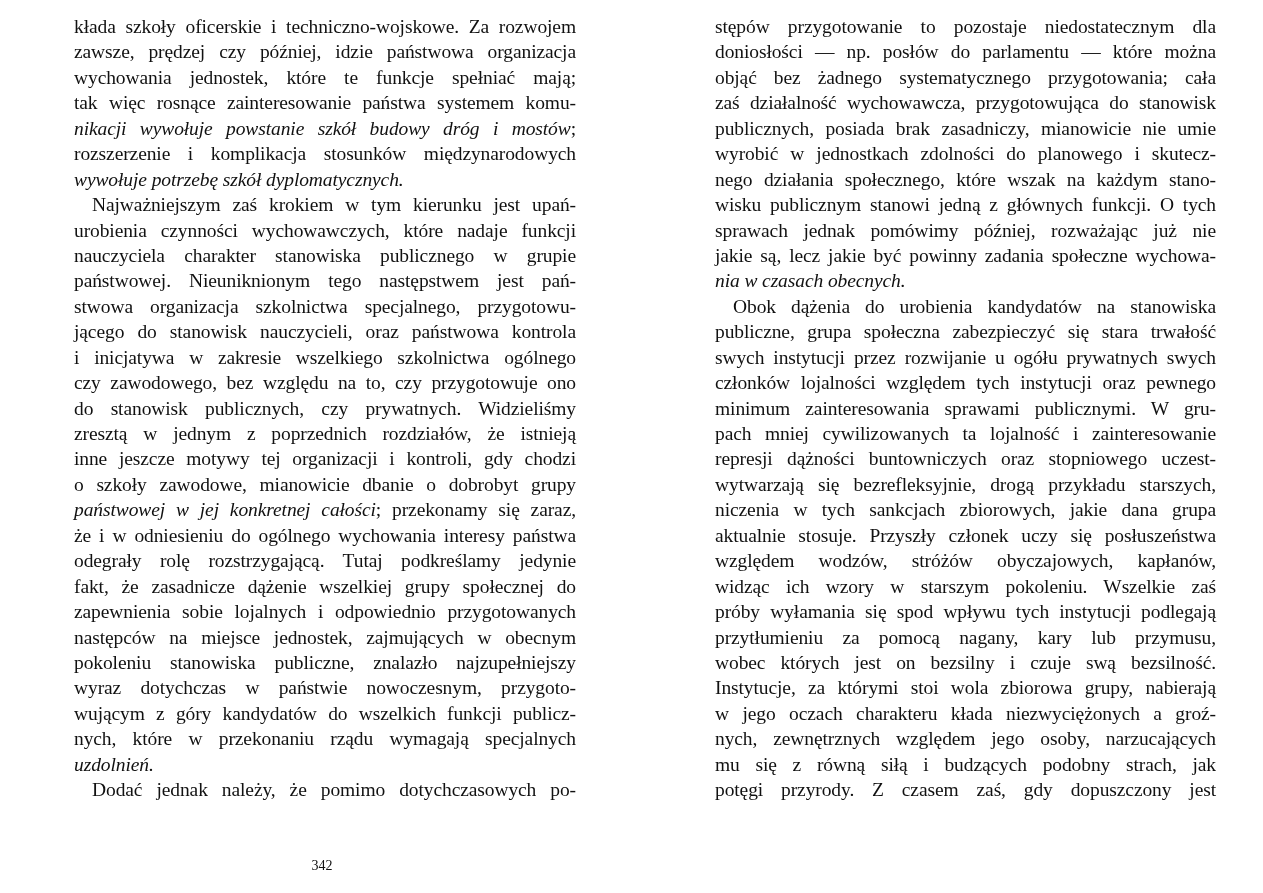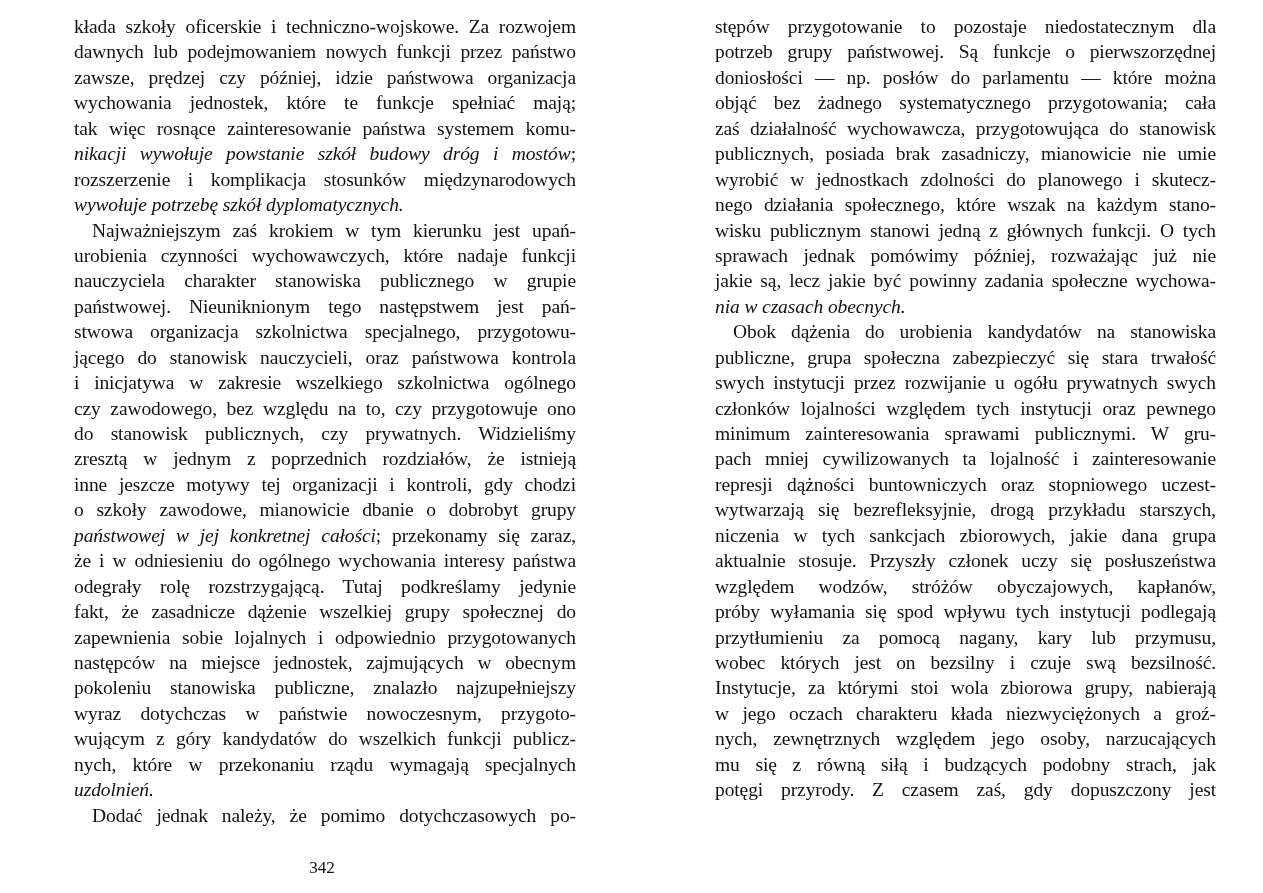--- a/index.html
+++ b/index.html
@@ -12,31 +12,30 @@
   .page-right { left: 667px; width: 501px; margin-left: 48px; }
   .line {
     display: block; height: 25.45px; line-height: 25.45px; font-size: 19.5px;
     white-space: nowrap; text-align: justify; text-align-last: justify;
     letter-spacing: -0.1px; overflow: visible;
   }
   .line.last { text-align-last: left; font-style: italic; }
   .line.indent { padding-left: 18px; }
   .it { font-style: italic; }
   .page-num {
-    position: absolute; top: 858px; font-size: 17px; width: 60px; text-align: center;
+    position: absolute; top: 858px; font-size: 14px; width: 60px; text-align: center;
   }
   .pn-left { left: 292px; }
   .pn-right { left: 916px; margin-top: 35px; }
 </style>
 </head>
 <body>
 
 <div class="page page-left" id="left-page">
     <span class="line">kłada szkoły oficerskie i techniczno-wojskowe. Za rozwojem</span>
-    <span class="line">dawnych lub podejmowaniem nowych funkcji przez państwo</span>
     <span class="line">zawsze, prędzej czy później, idzie państwowa organizacja</span>
     <span class="line">wychowania jednostek, które te funkcje spełniać mają;</span>
     <span class="line">tak więc rosnące zainteresowanie państwa systemem komu-</span>
     <span class="line"><span class="it">nikacji wywołuje powstanie szkół budowy dróg i mostów</span><span>;</span></span>
     <span class="line">rozszerzenie i komplikacja stosunków międzynarodowych</span>
     <span class="line last">wywołuje potrzebę szkół dyplomatycznych.</span>
     <span class="line indent">Najważniejszym zaś krokiem w tym kierunku jest upań-</span>
     <span class="line">urobienia czynności wychowawczych, które nadaje funkcji</span>
     <span class="line">nauczyciela charakter stanowiska publicznego w grupie</span>
     <span class="line">państwowej. Nieuniknionym tego następstwem jest pań-</span>
@@ -58,21 +57,20 @@
     <span class="line">wyraz dotychczas w państwie nowoczesnym, przygoto-</span>
     <span class="line">wującym z góry kandydatów do wszelkich funkcji publicz-</span>
     <span class="line">nych, które w przekonaniu rządu wymagają specjalnych</span>
     <span class="line last">uzdolnień.</span>
     <span class="line indent">Dodać jednak należy, że pomimo dotychczasowych po-</span>
   </div>
 <div class="page-num pn-left">342</div>
 
 <div class="page page-right" id="right-page">
     <span class="line">stępów przygotowanie to pozostaje niedostatecznym dla</span>
-    <span class="line">potrzeb grupy państwowej. Są funkcje o pierwszorzędnej</span>
     <span class="line">doniosłości — np. posłów do parlamentu — które można</span>
     <span class="line">objąć bez żadnego systematycznego przygotowania; cała</span>
     <span class="line">zaś działalność wychowawcza, przygotowująca do stanowisk</span>
     <span class="line">publicznych, posiada brak zasadniczy, mianowicie nie umie</span>
     <span class="line">wyrobić w jednostkach zdolności do planowego i skutecz-</span>
     <span class="line">nego działania społecznego, które wszak na każdym stano-</span>
     <span class="line">wisku publicznym stanowi jedną z głównych funkcji. O tych</span>
     <span class="line">sprawach jednak pomówimy później, rozważając już nie</span>
     <span class="line">jakie są, lecz jakie być powinny zadania społeczne wychowa-</span>
     <span class="line last">nia w czasach obecnych.</span>
@@ -80,20 +78,21 @@
     <span class="line">publiczne, grupa społeczna zabezpieczyć się stara trwałość</span>
     <span class="line">swych instytucji przez rozwijanie u ogółu prywatnych swych</span>
     <span class="line">członków lojalności względem tych instytucji oraz pewnego</span>
     <span class="line">minimum zainteresowania sprawami publicznymi. W gru-</span>
     <span class="line">pach mniej cywilizowanych ta lojalność i zainteresowanie</span>
     <span class="line">represji dążności buntowniczych oraz stopniowego uczest-</span>
     <span class="line">wytwarzają się bezrefleksyjnie, drogą przykładu starszych,</span>
     <span class="line">niczenia w tych sankcjach zbiorowych, jakie dana grupa</span>
     <span class="line">aktualnie stosuje. Przyszły członek uczy się posłuszeństwa</span>
     <span class="line">względem wodzów, stróżów obyczajowych, kapłanów,</span>
+    <span class="line">widząc ich wzory w starszym pokoleniu. Wszelkie zaś</span>
     <span class="line">próby wyłamania się spod wpływu tych instytucji podlegają</span>
     <span class="line">przytłumieniu za pomocą nagany, kary lub przymusu,</span>
     <span class="line">wobec których jest on bezsilny i czuje swą bezsilność.</span>
     <span class="line">Instytucje, za którymi stoi wola zbiorowa grupy, nabierają</span>
     <span class="line">w jego oczach charakteru kłada niezwyciężonych a groź-</span>
     <span class="line">nych, zewnętrznych względem jego osoby, narzucających</span>
     <span class="line">mu się z równą siłą i budzących podobny strach, jak</span>
     <span class="line">potęgi przyrody. Z czasem zaś, gdy dopuszczony jest</span>
   </div>
 <div class="page-num pn-right">343</div>

